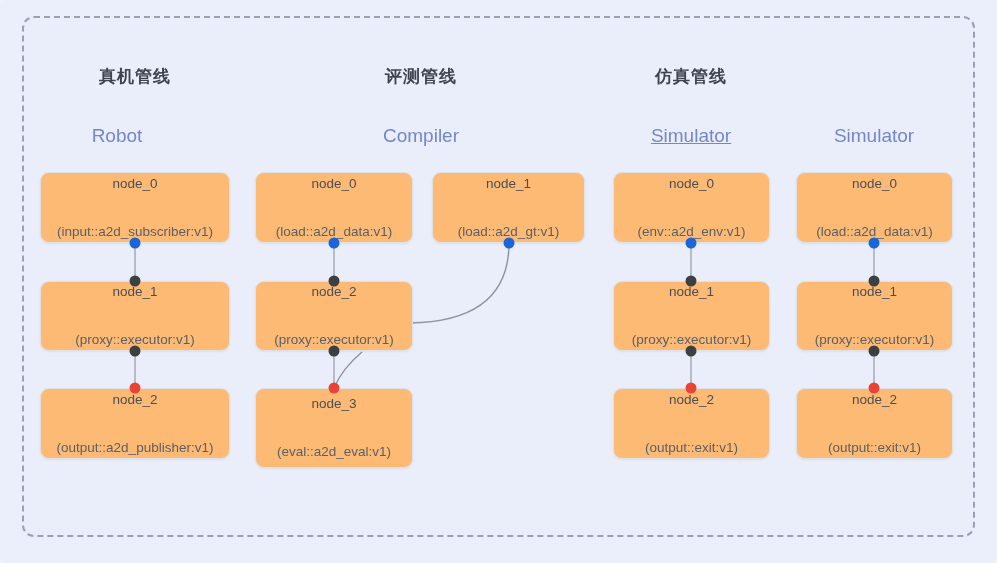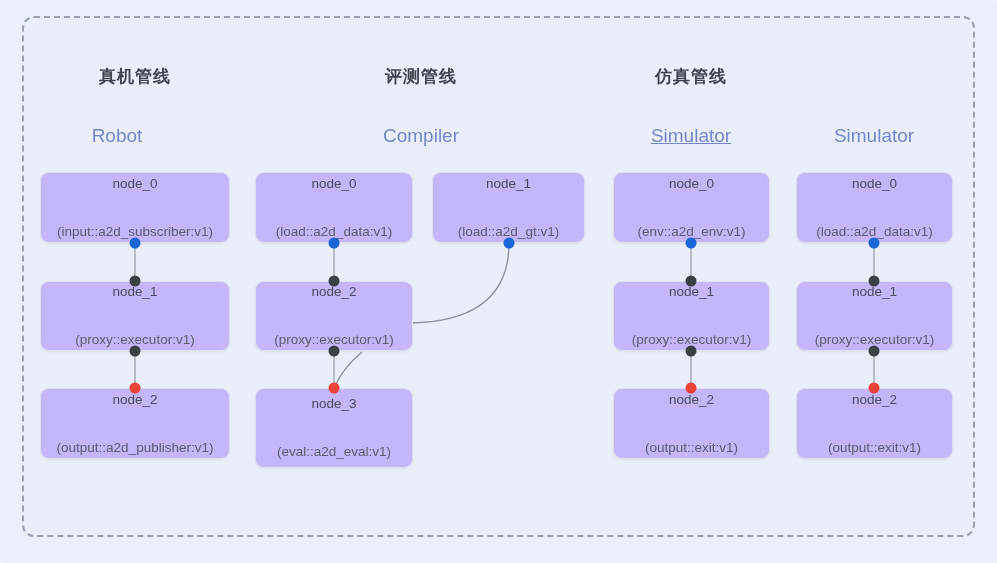--- a/index.html
+++ b/index.html
@@ -48,21 +48,21 @@
     text-align:center;
     font-size:19px;
     font-weight:400;
     color:#7487ca;
     white-space:nowrap;
     z-index:3;
   }
   .node{
     position:absolute;
     box-sizing:border-box;
-    background:#c4b5fd;
+    background:#fdba74;
     border:1px solid #dfe1e6;
     border-radius:9px;
     box-shadow:0 1px 2px rgba(60,64,67,.08);
     display:flex;
     flex-direction:column;
     align-items:center;
     justify-content:center;
     z-index:2;
   }
   .node-name{

